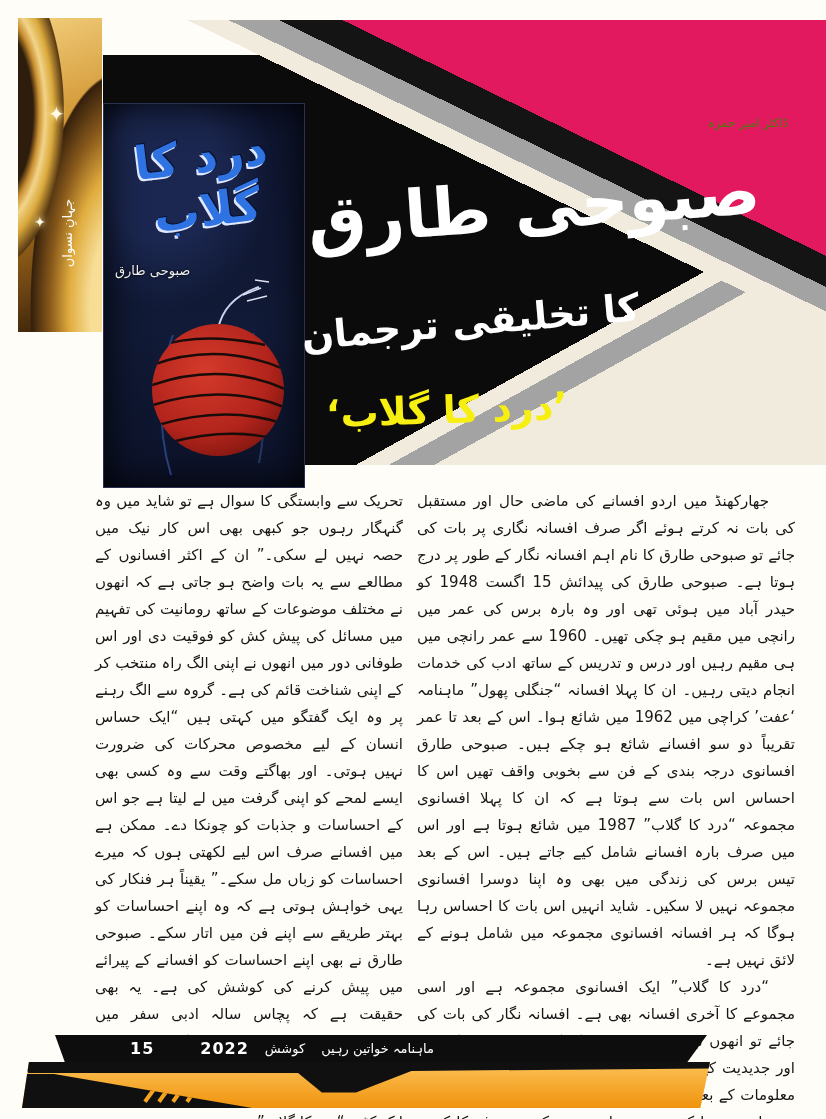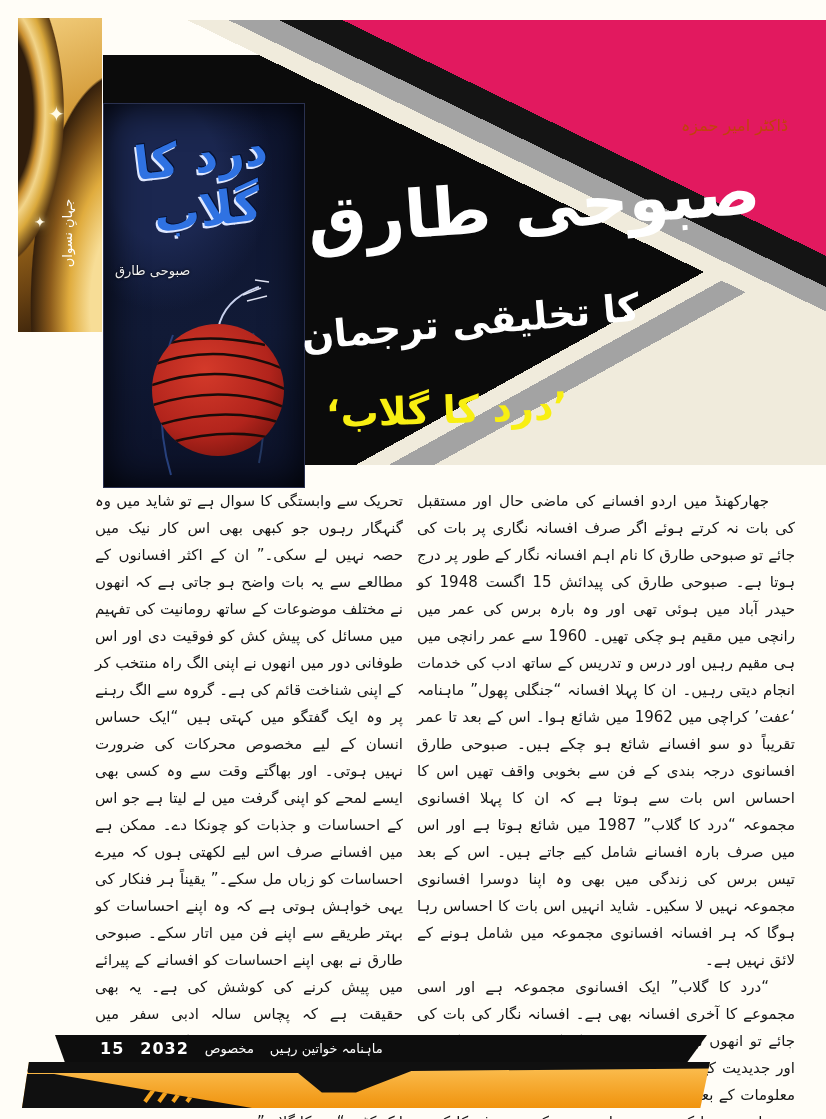--- a/index.html
+++ b/index.html
@@ -64,21 +64,21 @@
   .title-l2{
     position:absolute;right:186px;top:300px;direction:rtl;white-space:nowrap;
     color:#ffffff;font-size:38px;font-weight:bold;transform:rotate(-5deg);
   }
   .title-l3{
     position:absolute;right:258px;top:388px;direction:rtl;white-space:nowrap;
     color:#f8ef12;font-size:38px;font-weight:bold;transform:rotate(-2deg);
   }
   .author-credit{
     position:absolute;right:38px;top:116px;direction:rtl;white-space:nowrap;
-    color:#c2410c;font-size:16px;
+    color:#4d7c0f;font-size:12px;
   }
   
   .article{
     position:absolute;top:488px;left:95px;width:700px;
     display:flex;direction:rtl;gap:14px;
   }
   .col{direction:rtl;text-align:justify;color:#171717;
     font-size:15px;line-height:27px;}
   .col-first{width:378px;}
   .col-second{width:308px;}
@@ -88,21 +88,21 @@
   .footer-bar{
     position:absolute;left:55px;top:1035px;width:652px;height:27px;
     background:#0d0d0d;
     clip-path:polygon(0 0,100% 0,97% 100%,1.5% 100%);
   }
   .footer-text{
     position:absolute;left:45px;top:0;height:27px;
     display:flex;direction:rtl;align-items:center;gap:16px;
     color:#ffffff;font-size:13px;white-space:nowrap;
   }
-  .footer-text .num{font-size:16px;font-weight:bold;letter-spacing:1px;}
+  .footer-text .num{font-size:16px;font-weight:bold;letter-spacing:1px;margin-left:30px;}
   .footer-band{
     position:absolute;left:22px;top:1062px;width:688px;height:46px;
     background:linear-gradient(180deg,#fcc257,#f0930d);
     clip-path:polygon(1% 0,100% 0,98.6% 100%,0 100%);
   }
   .band-strip{position:absolute;left:0;top:0;width:46%;height:11px;background:#101010;
     clip-path:polygon(0 0,100% 0,96% 100%,2% 100%);}
   .band-zig{position:absolute;left:38%;top:0;right:0;height:32px;background:#101010;
     clip-path:polygon(0 0,100% 0,100% 20%,30% 28%,17% 95%,9% 95%,3% 30%,0 30%);}
   .band-corner{position:absolute;left:0;bottom:0;width:230px;height:34px;background:#101010;
@@ -170,22 +170,22 @@
   </div>
   <div class="col col-second" dir="rtl">
     <p>تحریک سے وابستگی کا سوال ہے تو شاید میں وہ گنہگار رہوں جو کبھی بھی اس کار نیک میں حصہ نہیں لے سکی۔” ان کے اکثر افسانوں کے مطالعے سے یہ بات واضح ہو جاتی ہے کہ انھوں نے مختلف موضوعات کے ساتھ رومانیت کی تفہیم میں مسائل کی پیش کش کو فوقیت دی اور اس طوفانی دور میں انھوں نے اپنی الگ راہ منتخب کر کے اپنی شناخت قائم کی ہے۔ گروہ سے الگ رہنے پر وہ ایک گفتگو میں کہتی ہیں “ایک حساس انسان کے لیے مخصوص محرکات کی ضرورت نہیں ہوتی۔ اور بھاگتے وقت سے وہ کسی بھی ایسے لمحے کو اپنی گرفت میں لے لیتا ہے جو اس کے احساسات و جذبات کو چونکا دے۔ ممکن ہے میں افسانے صرف اس لیے لکھتی ہوں کہ میرے احساسات کو زباں مل سکے۔” یقیناً ہر فنکار کی یہی خواہش ہوتی ہے کہ وہ اپنے احساسات کو بہتر طریقے سے اپنے فن میں اتار سکے۔ صبوحی طارق نے بھی اپنے احساسات کو افسانے کے پیرائے میں پیش کرنے کی کوشش کی ہے۔ یہ بھی حقیقت ہے کہ پچاس سالہ ادبی سفر میں موصوفہ نے اپنے اہم احساسات کو جب قلم و قرطاس کے ذریعہ زندگی دینے کی کوشش کی تو ان کی تعداد ڈیڑھ سو سے تجاوز کر گئی۔ اس کی ایک کڑی “درد کا گلاب” ہے۔</p>
 
   </div>
 </div>
 
 <div class="footer-bar">
   <div class="footer-text" dir="rtl">
     <span>ماہنامہ خواتین رہیں</span>
-    <span>مخصوص</span>
-    <span class="num">2032</span>
+    <span>کوشش</span>
+    <span class="num">2022</span>
     <span class="num">15</span>
   </div>
 </div>
 <div class="footer-band">
   <div class="band-strip"></div>
   <div class="band-zig"></div>
   <div class="band-corner">
     <div class="tick t1"></div>
     <div class="tick t2"></div>
     <div class="tick t3"></div>

